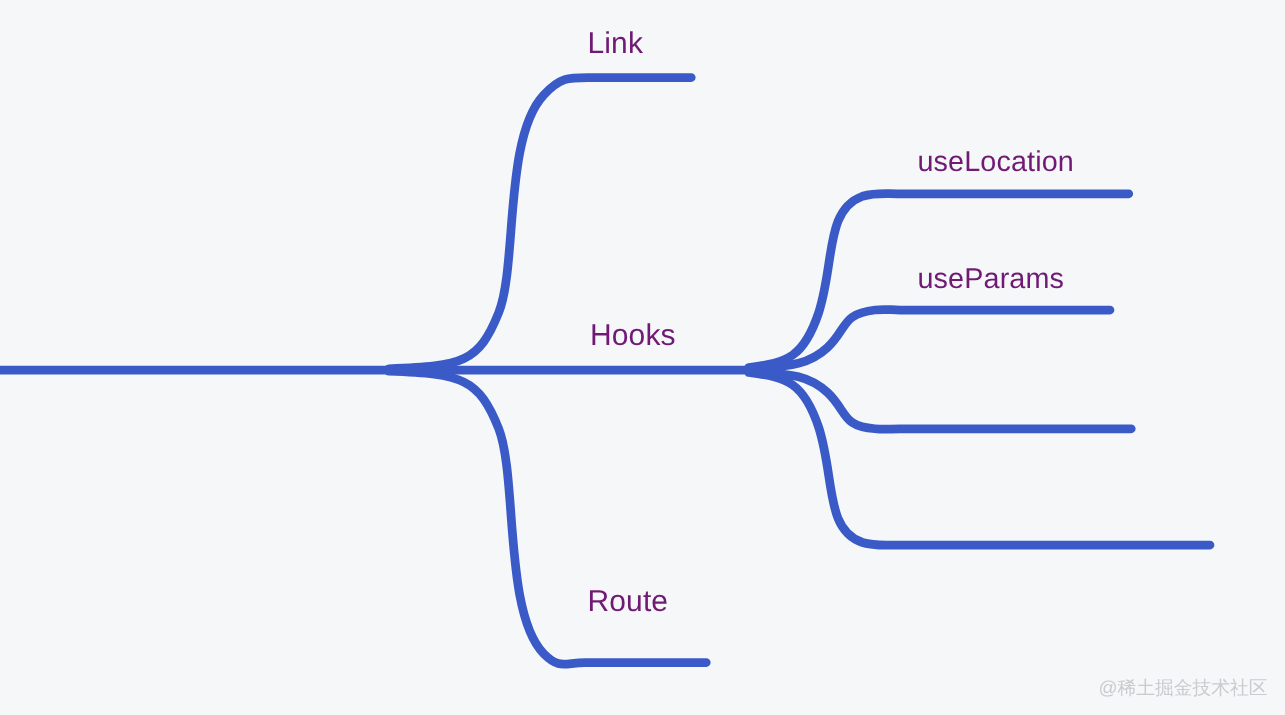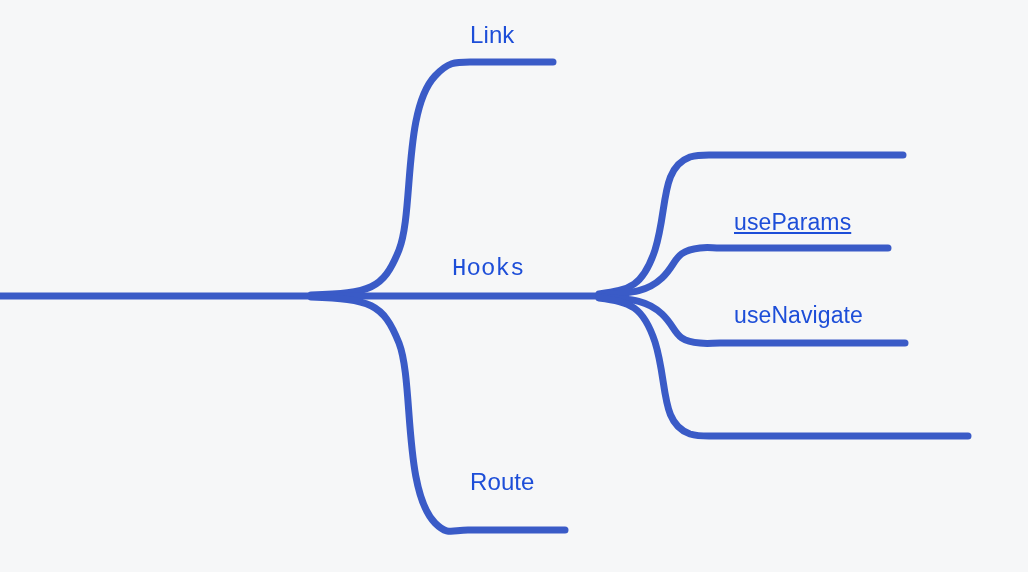--- a/index.html
+++ b/index.html
@@ -21,21 +21,21 @@
   #edges {
     position: absolute;
     top: 0;
     left: 0;
     width: 1028px;
     height: 572px;
     display: block;
   }
   .node-label {
     position: absolute;
-    color: #1d4ed8;
+    color: #701a75;
     white-space: nowrap;
     line-height: 1;
     letter-spacing: 0.1px;
     user-select: none;
   }
   .node-label.root {
     font-size: 29px;
   }
   .node-label.level1 {
     font-size: 24px;
@@ -76,24 +76,25 @@
       <path d="M 599,297 C 635,299 648,301 662,314 C 678,329 673,341 700,343 C 708,344 712,343 720,343 L 905,343" stroke-width="7" stroke-linecap="round"></path>
 
       <path d="M 599,298 C 630,302 643,306 655,342 C 668,383 660,424 690,434 C 700,437 708,436 718,436 L 968,436" stroke-width="7" stroke-linecap="round"></path>
 
     </g>
   </svg>
 
 
   <div class="node-label level1" style="left:470px; top:47px; transform:translateY(-100%);">Link</div>
 
-  <div class="node-label level1" style="left:452px; top:281px; transform:translateY(-100%);font-family:Liberation Mono, monospace;">Hooks</div>
+  <div class="node-label level1" style="left:472px; top:281px; transform:translateY(-100%);">Hooks</div>
 
   <div class="node-label level1" style="left:470px; top:494px; transform:translateY(-100%);">Route</div>
 
+  <div class="node-label level2" style="left:734px; top:141px; transform:translateY(-100%);">useLocation</div>
 
-  <div class="node-label level2" style="left:734px; top:234px; transform:translateY(-100%);text-decoration:underline;">useParams</div>
-
-  <div class="node-label level2" style="left:734px; top:327px; transform:translateY(-100%);">useNavigate</div>
+  <div class="node-label level2" style="left:734px; top:234px; transform:translateY(-100%);">useParams</div>
 
 
+
+  <div class="watermark">@稀土掘金技术社区</div>
 
 </div>
 
 </body></html>

